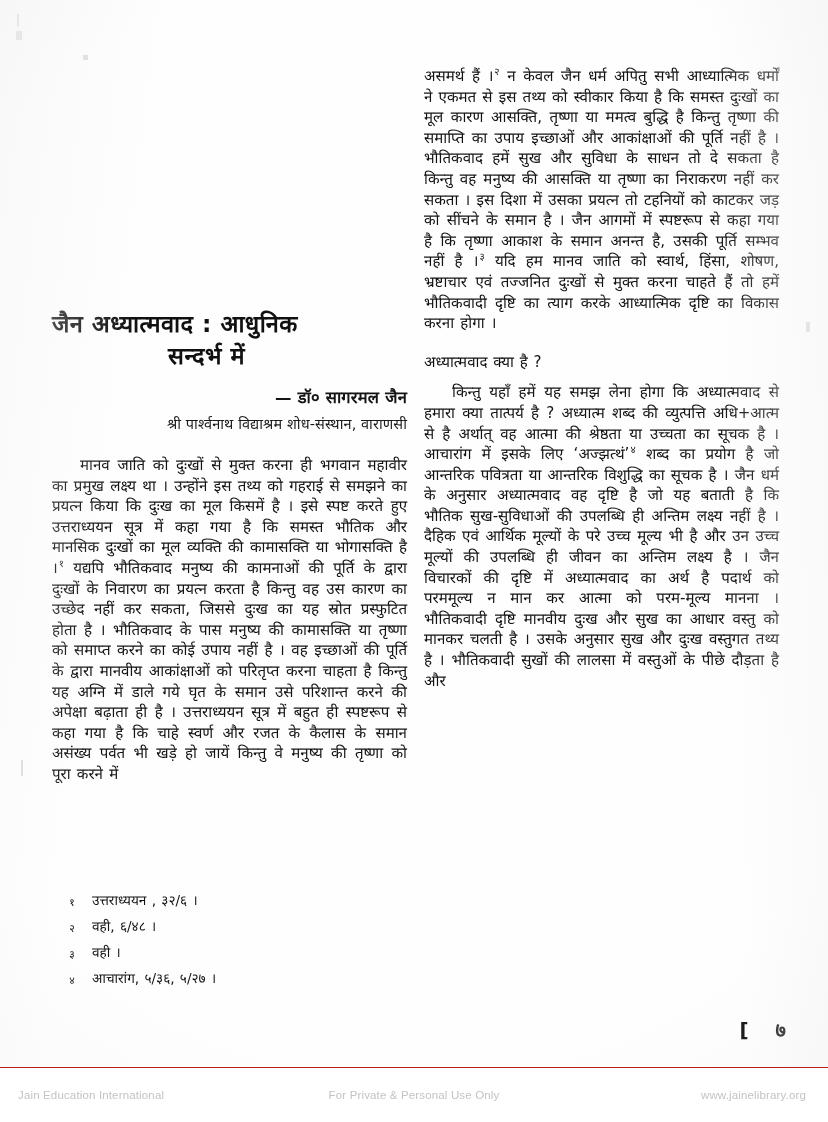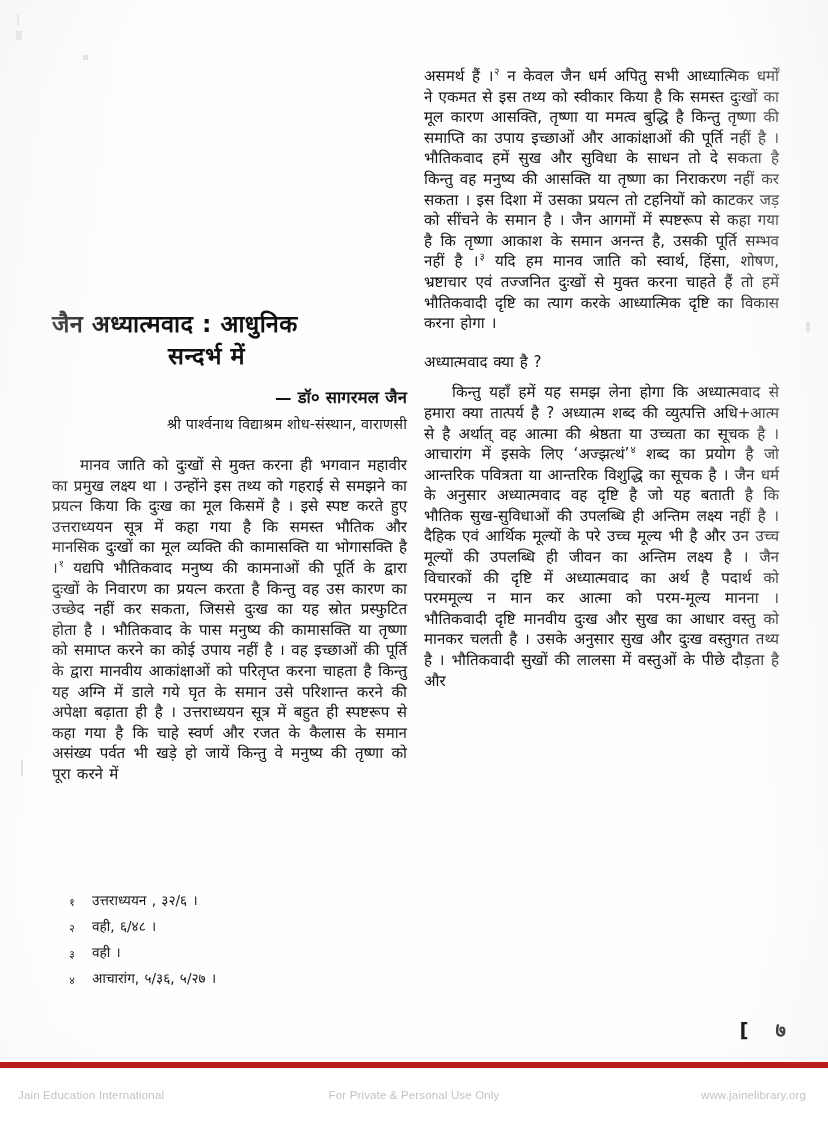--- a/index.html
+++ b/index.html
@@ -168,21 +168,21 @@
   #footer {
     position: absolute;
     left: 0;
     right: 0;
     bottom: 0;
     height: 54px;
     display: flex;
     align-items: center;
     z-index: 6;
     background: #ffffff;
-    border-top: 6px solid #b91c1c;
+    border-top: 1px solid #b91c1c;
   }
   #footer .f-cell {
     font-family: "Liberation Sans", sans-serif;
     font-size: 11.5px;
     color: #c3c3c3;
     letter-spacing: 0.15px;
     white-space: nowrap;
   }
   #footer-left   { position: absolute; left: 18px; }
   #footer-center { position: absolute; left: 50%; transform: translateX(-50%); }

